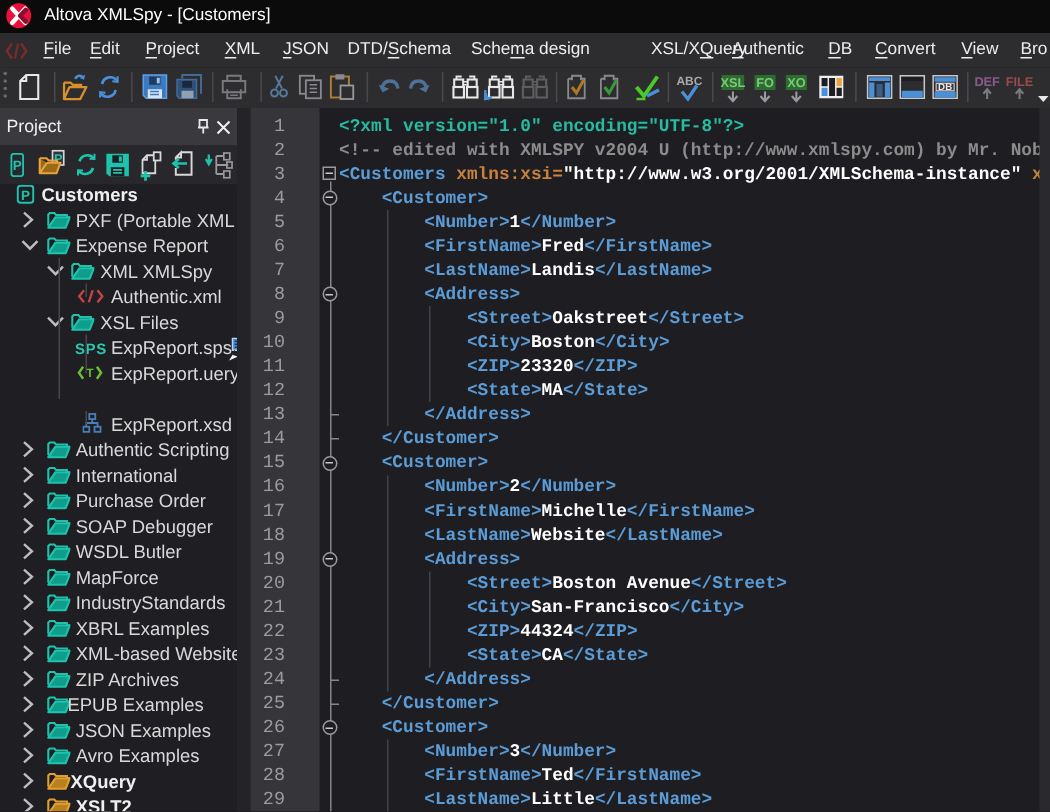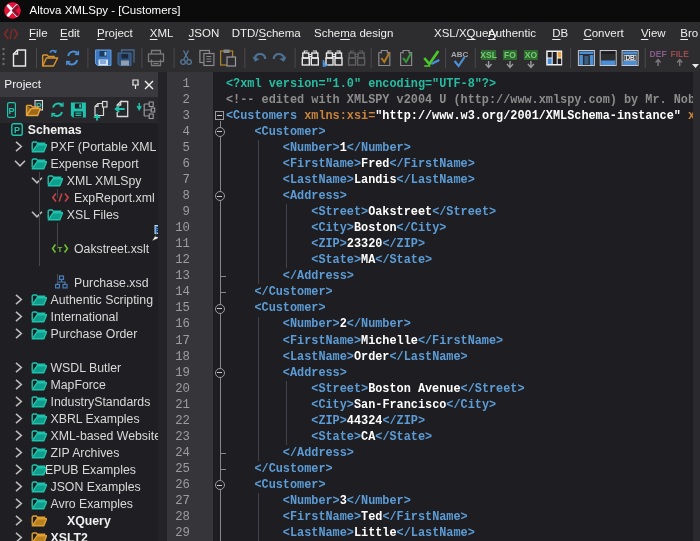--- a/index.html
+++ b/index.html
@@ -292,21 +292,21 @@
             <rect x="14" y="7" width="3.5" height="4" fill="none" stroke="#9A9A9E" stroke-width="1.1"></rect>
             <path d="M2 2 L2 8 M0 5 L2 8.5 L4 5" stroke="#1FC3AD" stroke-width="1.5" fill="none"></path>
           </g>
         </svg></div>
     <div class="tree" id="tree">
         <div class="trow b" style="top:-1.6px">
           <svg width="12" height="13" style="position:absolute;left:11px;top:2px" viewBox="0 0 12 13">
             <rect x="0.8" y="0.8" width="10.4" height="11.4" rx="1.8" fill="none" stroke="#1FC3AD" stroke-width="1.4"></rect>
             <text x="6" y="10" font-size="9" font-weight="bold" fill="#1FC3AD" text-anchor="middle" font-family="Liberation Sans">P</text>
           </svg>
-          <div class="lbl" style="left:27.7px">Schemas</div>
+          <div class="lbl" style="left:27.7px">Customers</div>
         </div>
         <div class="trow" style="top:15.4px">
           <svg width="15" height="15" style="position:absolute;left:11.5px;top:1px" viewBox="0 0 15 15">
             <path d="M4 2.8 L9.3 7.5 L4 12.2" stroke="#BDBDBD" stroke-width="1.6" fill="none"></path>
           </svg>
           <svg width="16.5" height="13" style="position:absolute;left:30.9px;top:2px" viewBox="0 0 16.5 13">
             <path d="M1.2 10.5 L1.2 3 L2.2 2 L5.2 2 L6.4 3.3 L13.6 3.3 L13.6 4.8 L15.6 4.8" fill="none" stroke="#1FC3AD" stroke-width="1.4"></path>
             <path d="M6 4.8 L15.6 4.8 L12.8 11.8 L1.2 11.8 Z" fill="#0F9D8C" stroke="#1FC3AD" stroke-width="1.4" stroke-linejoin="round"></path>
           </svg>
           <div class="lbl" style="left:50.5px">PXF (Portable XML F</div>
@@ -328,49 +328,55 @@
           <svg width="16.5" height="13" style="position:absolute;left:46.8px;top:2px" viewBox="0 0 16.5 13">
             <path d="M1.2 10.5 L1.2 3 L2.2 2 L5.2 2 L6.4 3.3 L13.6 3.3 L13.6 4.8 L15.6 4.8" fill="none" stroke="#1FC3AD" stroke-width="1.4"></path>
             <path d="M6 4.8 L15.6 4.8 L12.8 11.8 L1.2 11.8 Z" fill="#0F9D8C" stroke="#1FC3AD" stroke-width="1.4" stroke-linejoin="round"></path>
           </svg>
           <div class="lbl" style="left:66.8px">XML XMLSpy</div>
         </div>
         <div class="trow" style="top:66.4px">
           <svg width="19" height="11" style="position:absolute;left:50.5px;top:3px" viewBox="0 0 19 11">
             <path d="M5 1.5 L1.8 5.5 L5 9.5 M14 1.5 L17.2 5.5 L14 9.5 M10.8 1.5 L8.2 9.5" stroke="#C24444" stroke-width="1.6" fill="none"></path>
           </svg>
-          <div class="lbl" style="left:74px">ExpReport.xml</div>
+          <div class="lbl" style="left:74px">Authentic.xml</div>
         </div>
         <div class="trow" style="top:83.4px">
           <svg width="15" height="15" style="position:absolute;left:29px;top:1px" viewBox="0 0 15 15">
             <path d="M3 4.7 L8 9.8 L13 4.7" stroke="#BDBDBD" stroke-width="1.6" fill="none"></path>
           </svg>
           <svg width="16.5" height="13" style="position:absolute;left:46.8px;top:2px" viewBox="0 0 16.5 13">
             <path d="M1.2 10.5 L1.2 3 L2.2 2 L5.2 2 L6.4 3.3 L13.6 3.3 L13.6 4.8 L15.6 4.8" fill="none" stroke="#1FC3AD" stroke-width="1.4"></path>
             <path d="M6 4.8 L15.6 4.8 L12.8 11.8 L1.2 11.8 Z" fill="#0F9D8C" stroke="#1FC3AD" stroke-width="1.4" stroke-linejoin="round"></path>
           </svg>
           <div class="lbl" style="left:66.8px">XSL Files</div>
+        </div>
+        <div class="trow" style="top:100.4px">
+          <svg width="22" height="11" style="position:absolute;left:49.5px;top:3.5px" viewBox="0 0 22 11">
+            <text x="0" y="9" font-size="10" font-weight="bold" fill="#2BC8B0" font-family="Liberation Sans" letter-spacing="0.4">SPS</text>
+          </svg>
+          <div class="lbl" style="left:74px">ExpReport.sps</div>
         </div>
         <div class="trow" style="top:117.4px">
           <svg width="18" height="11" style="position:absolute;left:50.5px;top:3px" viewBox="0 0 18 11">
             <path d="M4.4 1.5 L1.6 5.5 L4.4 9.5 M13.6 1.5 L16.4 5.5 L13.6 9.5" stroke="#6CC030" stroke-width="1.6" fill="none"></path>
             <text x="9" y="8.5" font-size="8" font-weight="bold" fill="#6CC030" text-anchor="middle" font-family="Liberation Sans">T</text>
           </svg>
-          <div class="lbl" style="left:74px">Oakstreet.xslt</div>
+          <div class="lbl" style="left:74px">ExpReport.uery</div>
         </div>
         <div class="trow" style="top:151.4px">
           <svg width="13" height="14" style="position:absolute;left:55px;top:1px" viewBox="0 0 13 14">
             <g stroke="#4A7EBB" stroke-width="1.2" fill="none">
               <rect x="4.5" y="1" width="4" height="3.4"></rect>
               <rect x="0.5" y="9.5" width="4" height="3.4"></rect>
               <rect x="8" y="9.5" width="4" height="3.4"></rect>
               <path d="M6.5 4.5 L6.5 7 M2.5 9.5 L2.5 7 L10 7 L10 9.5"></path>
             </g>
           </svg>
-          <div class="lbl" style="left:74px">Purchase.xsd</div>
+          <div class="lbl" style="left:74px">ExpReport.xsd</div>
         </div>
         <div class="trow" style="top:168.4px">
           <svg width="15" height="15" style="position:absolute;left:11.5px;top:1px" viewBox="0 0 15 15">
             <path d="M4 2.8 L9.3 7.5 L4 12.2" stroke="#BDBDBD" stroke-width="1.6" fill="none"></path>
           </svg>
           <svg width="16.5" height="13" style="position:absolute;left:30.9px;top:2px" viewBox="0 0 16.5 13">
             <path d="M1.2 10.5 L1.2 3 L2.2 2 L5.2 2 L6.4 3.3 L13.6 3.3 L13.6 4.8 L15.6 4.8" fill="none" stroke="#1FC3AD" stroke-width="1.4"></path>
             <path d="M6 4.8 L15.6 4.8 L12.8 11.8 L1.2 11.8 Z" fill="#0F9D8C" stroke="#1FC3AD" stroke-width="1.4" stroke-linejoin="round"></path>
           </svg>
           <div class="lbl" style="left:50.5px">Authentic Scripting</div>
@@ -387,20 +393,30 @@
         </div>
         <div class="trow" style="top:202.4px">
           <svg width="15" height="15" style="position:absolute;left:11.5px;top:1px" viewBox="0 0 15 15">
             <path d="M4 2.8 L9.3 7.5 L4 12.2" stroke="#BDBDBD" stroke-width="1.6" fill="none"></path>
           </svg>
           <svg width="16.5" height="13" style="position:absolute;left:30.9px;top:2px" viewBox="0 0 16.5 13">
             <path d="M1.2 10.5 L1.2 3 L2.2 2 L5.2 2 L6.4 3.3 L13.6 3.3 L13.6 4.8 L15.6 4.8" fill="none" stroke="#1FC3AD" stroke-width="1.4"></path>
             <path d="M6 4.8 L15.6 4.8 L12.8 11.8 L1.2 11.8 Z" fill="#0F9D8C" stroke="#1FC3AD" stroke-width="1.4" stroke-linejoin="round"></path>
           </svg>
           <div class="lbl" style="left:50.5px">Purchase Order</div>
+        </div>
+        <div class="trow" style="top:219.4px">
+          <svg width="15" height="15" style="position:absolute;left:11.5px;top:1px" viewBox="0 0 15 15">
+            <path d="M4 2.8 L9.3 7.5 L4 12.2" stroke="#BDBDBD" stroke-width="1.6" fill="none"></path>
+          </svg>
+          <svg width="16.5" height="13" style="position:absolute;left:30.9px;top:2px" viewBox="0 0 16.5 13">
+            <path d="M1.2 10.5 L1.2 3 L2.2 2 L5.2 2 L6.4 3.3 L13.6 3.3 L13.6 4.8 L15.6 4.8" fill="none" stroke="#1FC3AD" stroke-width="1.4"></path>
+            <path d="M6 4.8 L15.6 4.8 L12.8 11.8 L1.2 11.8 Z" fill="#0F9D8C" stroke="#1FC3AD" stroke-width="1.4" stroke-linejoin="round"></path>
+          </svg>
+          <div class="lbl" style="left:50.5px">SOAP Debugger</div>
         </div>
         <div class="trow" style="top:236.4px">
           <svg width="15" height="15" style="position:absolute;left:11.5px;top:1px" viewBox="0 0 15 15">
             <path d="M4 2.8 L9.3 7.5 L4 12.2" stroke="#BDBDBD" stroke-width="1.6" fill="none"></path>
           </svg>
           <svg width="16.5" height="13" style="position:absolute;left:30.9px;top:2px" viewBox="0 0 16.5 13">
             <path d="M1.2 10.5 L1.2 3 L2.2 2 L5.2 2 L6.4 3.3 L13.6 3.3 L13.6 4.8 L15.6 4.8" fill="none" stroke="#1FC3AD" stroke-width="1.4"></path>
             <path d="M6 4.8 L15.6 4.8 L12.8 11.8 L1.2 11.8 Z" fill="#0F9D8C" stroke="#1FC3AD" stroke-width="1.4" stroke-linejoin="round"></path>
           </svg>
           <div class="lbl" style="left:50.5px">WSDL Butler</div>
@@ -486,21 +502,21 @@
           <div class="lbl" style="left:50.5px">JSON Examples</div>
         </div>
         <div class="trow b" style="top:389.4px">
           <svg width="15" height="15" style="position:absolute;left:11.5px;top:1px" viewBox="0 0 15 15">
             <path d="M4 2.8 L9.3 7.5 L4 12.2" stroke="#BDBDBD" stroke-width="1.6" fill="none"></path>
           </svg>
           <svg width="16.5" height="13" style="position:absolute;left:30.9px;top:2px" viewBox="0 0 16.5 13">
             <path d="M1.2 10.5 L1.2 3 L2.2 2 L5.2 2 L6.4 3.3 L13.6 3.3 L13.6 4.8 L15.6 4.8" fill="none" stroke="#E0A030" stroke-width="1.4"></path>
             <path d="M6 4.8 L15.6 4.8 L12.8 11.8 L1.2 11.8 Z" fill="#B9801F" stroke="#E0A030" stroke-width="1.4" stroke-linejoin="round"></path>
           </svg>
-          <div class="lbl" style="left:67px">XQuery</div>
+          <div class="lbl" style="left:47px">XQuery</div>
         </div>
         <div class="trow b" style="top:406.4px">
           <svg width="15" height="15" style="position:absolute;left:11.5px;top:1px" viewBox="0 0 15 15">
             <path d="M4 2.8 L9.3 7.5 L4 12.2" stroke="#BDBDBD" stroke-width="1.6" fill="none"></path>
           </svg>
           <svg width="16.5" height="13" style="position:absolute;left:30.9px;top:2px" viewBox="0 0 16.5 13">
             <path d="M1.2 10.5 L1.2 3 L2.2 2 L5.2 2 L6.4 3.3 L13.6 3.3 L13.6 4.8 L15.6 4.8" fill="none" stroke="#E0A030" stroke-width="1.4"></path>
             <path d="M6 4.8 L15.6 4.8 L12.8 11.8 L1.2 11.8 Z" fill="#B9801F" stroke="#E0A030" stroke-width="1.4" stroke-linejoin="round"></path>
           </svg>
           <div class="lbl" style="left:50.5px">XSLT2</div>
@@ -589,21 +605,21 @@
         <span class="t1">&lt;Address&gt;</span>
             <span class="t1">&lt;Street&gt;</span><span class="t2">Oakstreet</span><span class="t1">&lt;/Street&gt;</span>
             <span class="t1">&lt;City&gt;</span><span class="t2">Boston</span><span class="t1">&lt;/City&gt;</span>
             <span class="t1">&lt;ZIP&gt;</span><span class="t2">23320</span><span class="t1">&lt;/ZIP&gt;</span>
             <span class="t1">&lt;State&gt;</span><span class="t2">MA</span><span class="t1">&lt;/State&gt;</span>
         <span class="t1">&lt;/Address&gt;</span>
     <span class="t1">&lt;/Customer&gt;</span>
     <span class="t1">&lt;Customer&gt;</span>
         <span class="t1">&lt;Number&gt;</span><span class="t2">2</span><span class="t1">&lt;/Number&gt;</span>
         <span class="t1">&lt;FirstName&gt;</span><span class="t2">Michelle</span><span class="t1">&lt;/FirstName&gt;</span>
-        <span class="t1">&lt;LastName&gt;</span><span class="t2">Order</span><span class="t1">&lt;/LastName&gt;</span>
+        <span class="t1">&lt;LastName&gt;</span><span class="t2">Website</span><span class="t1">&lt;/LastName&gt;</span>
         <span class="t1">&lt;Address&gt;</span>
             <span class="t1">&lt;Street&gt;</span><span class="t2">Boston Avenue</span><span class="t1">&lt;/Street&gt;</span>
             <span class="t1">&lt;City&gt;</span><span class="t2">San-Francisco</span><span class="t1">&lt;/City&gt;</span>
             <span class="t1">&lt;ZIP&gt;</span><span class="t2">44324</span><span class="t1">&lt;/ZIP&gt;</span>
             <span class="t1">&lt;State&gt;</span><span class="t2">CA</span><span class="t1">&lt;/State&gt;</span>
         <span class="t1">&lt;/Address&gt;</span>
     <span class="t1">&lt;/Customer&gt;</span>
     <span class="t1">&lt;Customer&gt;</span>
         <span class="t1">&lt;Number&gt;</span><span class="t2">3</span><span class="t1">&lt;/Number&gt;</span>
         <span class="t1">&lt;FirstName&gt;</span><span class="t2">Ted</span><span class="t1">&lt;/FirstName&gt;</span>

